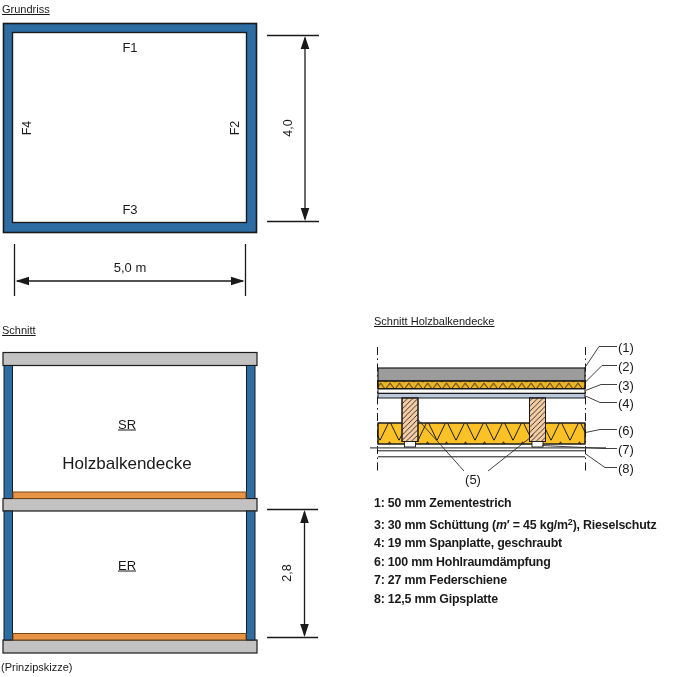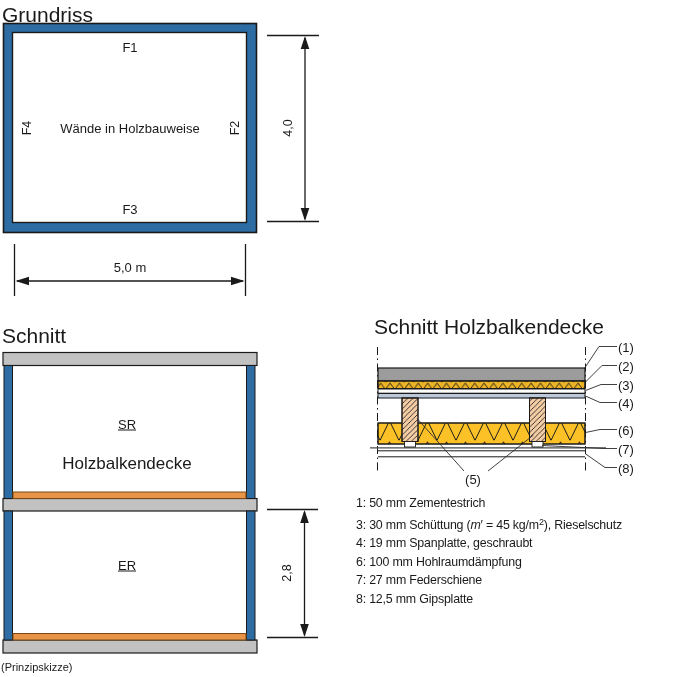--- a/index.html
+++ b/index.html
@@ -1,28 +1,28 @@
 <!DOCTYPE html>
 <html><head>
 <meta charset="utf-8">
 <style>
   html,body{margin:0;padding:0;background:#ffffff;}
   body{width:685px;height:677px;overflow:hidden;position:relative;
        font-family:"Liberation Sans","DejaVu Sans",sans-serif;color:#1a1a1a;}
   #canvas{position:absolute;left:0;top:0;width:685px;height:677px;}
   svg.layer{position:absolute;left:0;top:0;}
   .txt{position:absolute;white-space:nowrap;color:#1a1a1a;}
-  .sec-title{font-size:21px;}
+  .sec-title{font-size:11px;text-decoration:underline;}
   .ctr{transform:translate(-50%,-50%);font-size:13px;}
   .rot{transform:translate(-50%,-50%) rotate(-90deg);font-size:12.5px;}
   .room{font-size:13px;text-decoration:underline;}
   .callout{font-size:13px;transform:translate(0,-50%);}
   .callout5{font-size:13px;transform:translate(-50%,-50%);}
-  .legend{position:absolute;left:356px;top:494px;font-size:12.4px;
-          letter-spacing:-0.2px;line-height:18.6px;}
+  .legend{position:absolute;left:374px;top:494px;font-size:12.4px;
+          letter-spacing:-0.2px;line-height:18.6px;font-weight:bold;}
   .legend-line{white-space:nowrap;}
   .iv{font-style:italic;}
   .sup{font-size:9px;vertical-align:4px;}
   .foot{font-size:11px;}
 </style>
 </head>
 <body>
 
 <div id="canvas">
 
@@ -118,21 +118,20 @@
       <path d="M417.5,419 L464,471"></path>
       <path d="M533.5,435 L488,471"></path>
     </g>
   </svg>
 
   <div class="txt sec-title" style="left:2px;top:3px">Grundriss</div>
   <div class="txt ctr" style="left:130px;top:47px">F1</div>
   <div class="txt rot" style="left:235px;top:128px">F2</div>
   <div class="txt ctr" style="left:130px;top:209px">F3</div>
   <div class="txt rot" style="left:27px;top:128px">F4</div>
-  <div class="txt ctr" style="left:130px;top:128px">Wände in Holzbauweise</div>
   <div class="txt rot" style="left:288px;top:128px">4,0</div>
   <div class="txt ctr" style="left:130px;top:267px">5,0 m</div>
 
   <div class="txt sec-title" style="left:2px;top:324px">Schnitt</div>
   <div class="txt ctr room" style="left:127px;top:424px">SR</div>
   <div class="txt ctr" style="left:127px;top:464px;font-size:17px">Holzbalkendecke</div>
   <div class="txt ctr room" style="left:127px;top:565px">ER</div>
   <div class="txt rot" style="left:287px;top:573px">2,8</div>
   <div class="txt foot" style="left:1px;top:661px">(Prinzipskizze)</div>
 

